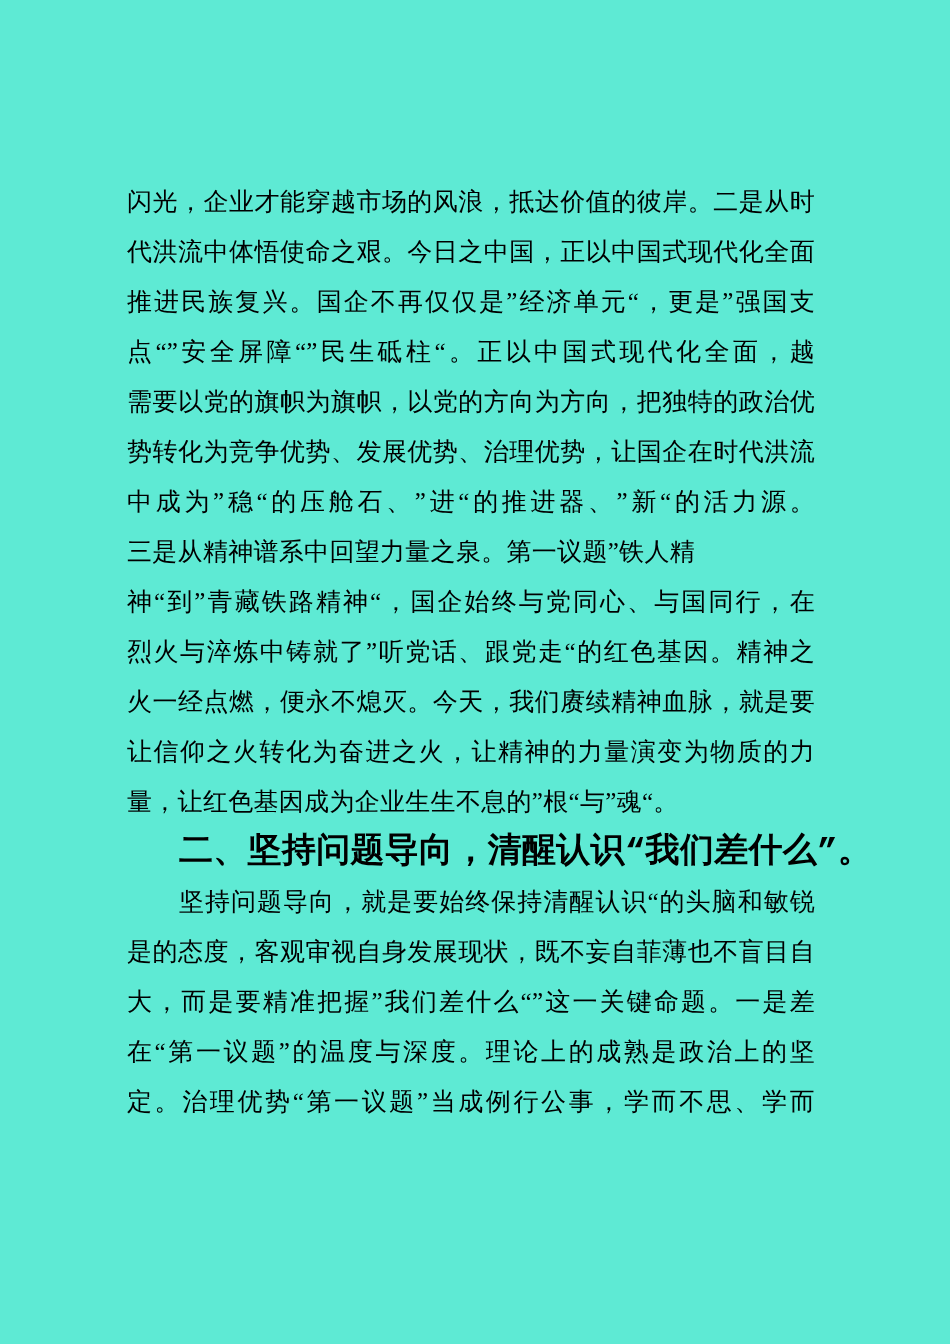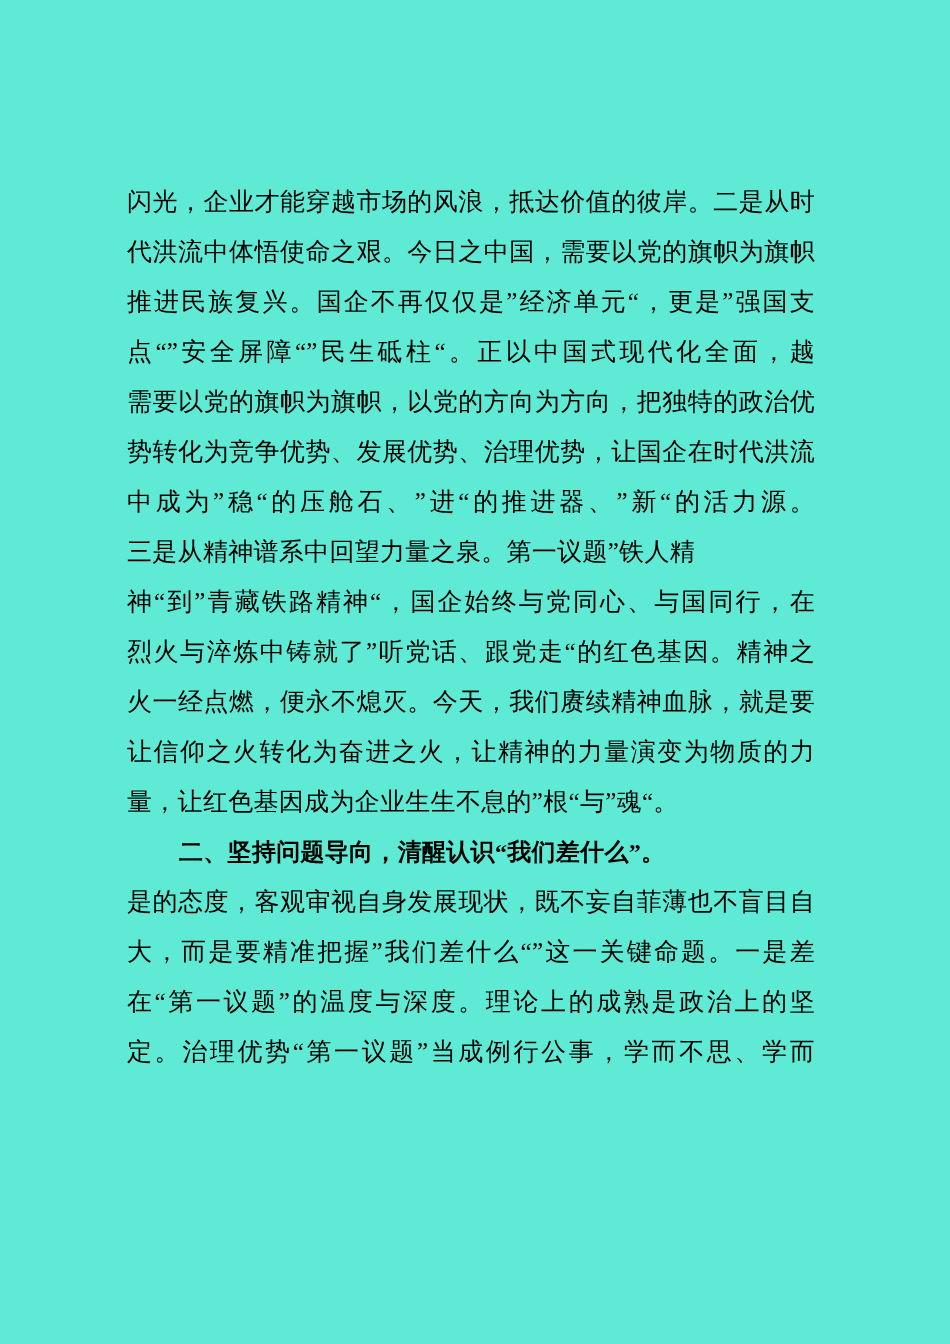--- a/index.html
+++ b/index.html
@@ -37,42 +37,43 @@
   .line.j {
     white-space: normal;
     text-align: justify;
     text-align-last: justify;
     overflow: hidden;
   }
   .line.indent {
     padding-left: 52px;
   }
   .line.heading {
-    font-family: Liberation Serif, serif;
+    font-family: Liberation Mono, monospace;
     font-weight: bold;
-    font-size: 24px;
+    font-size: 34px;
   }
 </style>
 </head>
 <body>
 
 <div class="page">
   <div class="text-block" id="text-block">
       <div class="line body j">闪光，企业才能穿越市场的风浪，抵达价值的彼岸。二是从时</div>
-      <div class="line body j">代洪流中体悟使命之艰。今日之中国，需要以党的旗帜为旗帜</div>
+      <div class="line body j">代洪流中体悟使命之艰。今日之中国，正以中国式现代化全面</div>
       <div class="line body j">推进民族复兴。国企不再仅仅是”经济单元“，更是”强国支</div>
       <div class="line body j">点“”安全屏障“”民生砥柱“。正以中国式现代化全面，越</div>
       <div class="line body j">需要以党的旗帜为旗帜，以党的方向为方向，把独特的政治优</div>
       <div class="line body j">势转化为竞争优势、发展优势、治理优势，让国企在时代洪流</div>
       <div class="line body j">中成为”稳“的压舱石、”进“的推进器、”新“的活力源。</div>
       <div class="line body">三是从精神谱系中回望力量之泉。第一议题”铁人精</div>
       <div class="line body j">神“到”青藏铁路精神“，国企始终与党同心、与国同行，在</div>
       <div class="line body j">烈火与淬炼中铸就了”听党话、跟党走“的红色基因。精神之</div>
       <div class="line body j">火一经点燃，便永不熄灭。今天，我们赓续精神血脉，就是要</div>
       <div class="line body j">让信仰之火转化为奋进之火，让精神的力量演变为物质的力</div>
       <div class="line body">量，让红色基因成为企业生生不息的”根“与”魂“。</div>
       <div class="line heading indent">二、坚持问题导向，清醒认识“我们差什么”。</div>
+      <div class="line body j indent">坚持问题导向，就是要始终保持清醒认识“的头脑和敏锐</div>
       <div class="line body j">是的态度，客观审视自身发展现状，既不妄自菲薄也不盲目自</div>
       <div class="line body j">大，而是要精准把握”我们差什么“”这一关键命题。一是差</div>
       <div class="line body j">在“第一议题”的温度与深度。理论上的成熟是政治上的坚</div>
       <div class="line body j">定。治理优势“第一议题”当成例行公事，学而不思、学而</div>
     </div>
 </div>
 
 </body></html>

